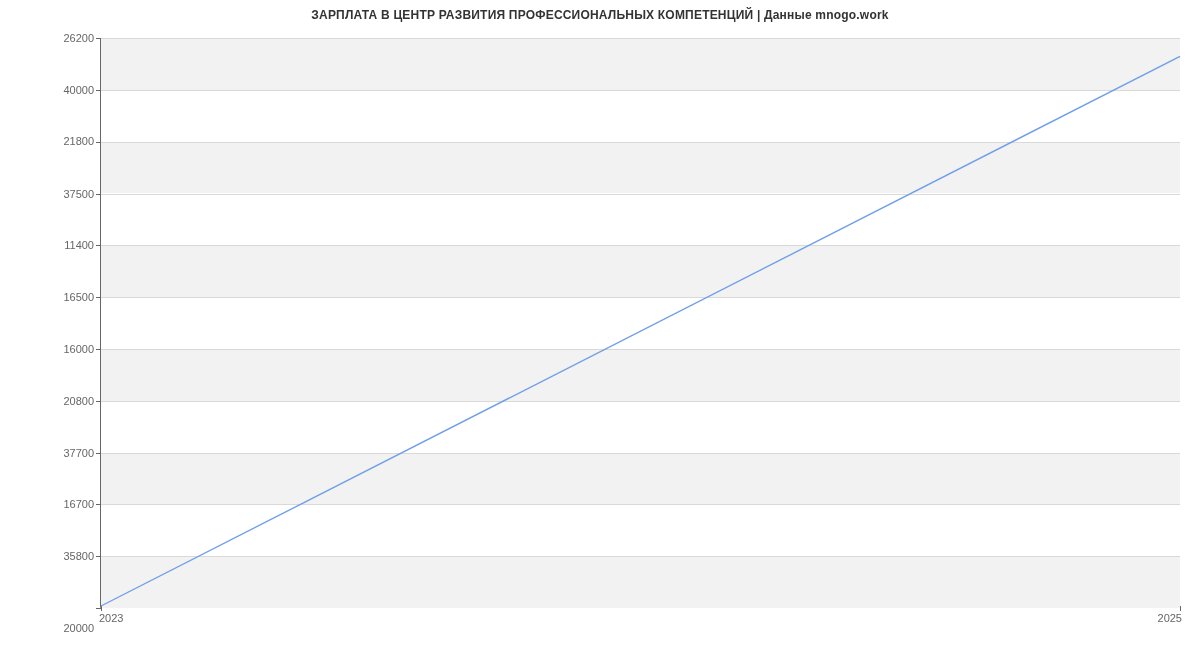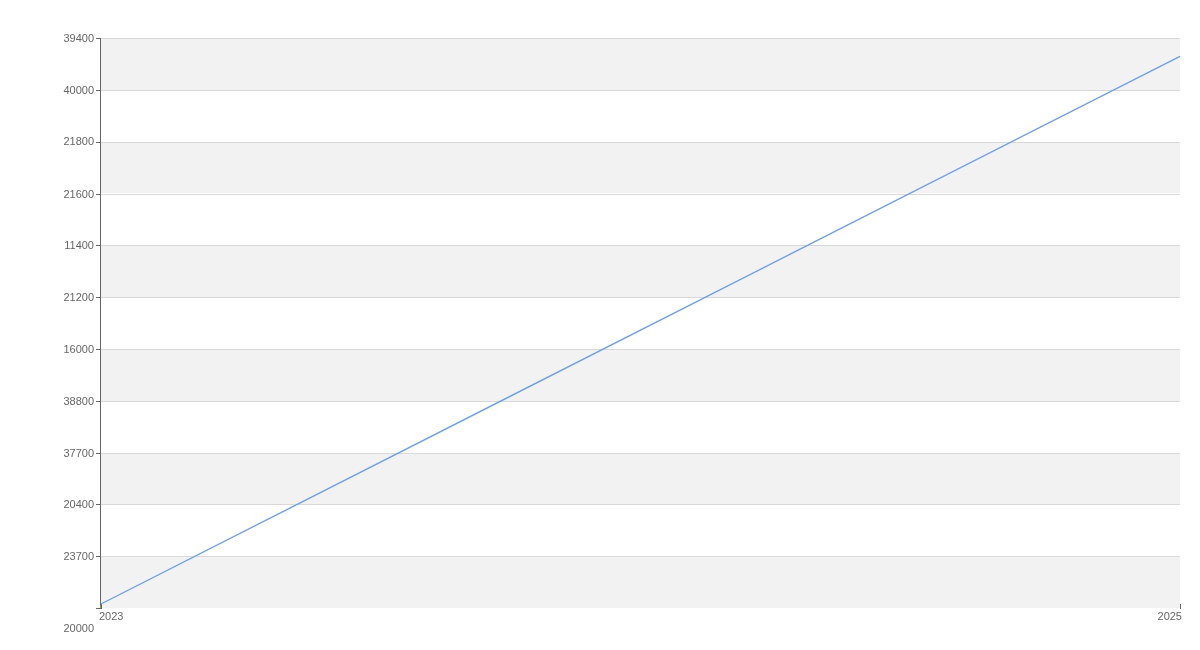--- a/index.html
+++ b/index.html
@@ -27,21 +27,21 @@
     letter-spacing: 0.2px;
     color: #333;
   }
   .plot {
     position: absolute;
     left: 100px;
     top: 38px;
     width: 1080px;
     height: 570px;
     border-left: 1px solid #666;
-    border-bottom: 4px solid #84cc16;
+    border-bottom: 2px solid #84cc16;
     box-sizing: border-box;
   }
   .band {
     position: absolute;
     left: 0;
     width: 100%;
     background: #f2f2f2;
   }
   .gridline {
     position: absolute;
@@ -85,33 +85,34 @@
     top: 0;
     width: 100%;
     height: 100%;
     overflow: visible;
   }
 </style>
 </head>
 <body>
 
 <div class="chart-wrap">
+  <div class="title">ЗАРПЛАТА В ЦЕНТР РАЗВИТИЯ ПРОФЕССИОНАЛЬНЫХ КОМПЕТЕНЦИЙ | Данные mnogo.work</div>
 
   <div class="ytick" style="top:628px">20000</div>
-  <div class="ytick" style="top:556.2px">23700</div>
-  <div class="ytick" style="top:504.4px">20400</div>
+  <div class="ytick" style="top:556.2px">35800</div>
+  <div class="ytick" style="top:504.4px">16700</div>
   <div class="ytick" style="top:452.5px">37700</div>
-  <div class="ytick" style="top:400.7px">38800</div>
+  <div class="ytick" style="top:400.7px">20800</div>
   <div class="ytick" style="top:348.9px">16000</div>
-  <div class="ytick" style="top:297.1px">21200</div>
+  <div class="ytick" style="top:297.1px">16500</div>
   <div class="ytick" style="top:245.3px">11400</div>
-  <div class="ytick" style="top:193.5px">21600</div>
+  <div class="ytick" style="top:193.5px">37500</div>
   <div class="ytick" style="top:141px">21800</div>
   <div class="ytick" style="top:89.8px">40000</div>
-  <div class="ytick" style="top:38px">39400</div>
+  <div class="ytick" style="top:38px">26200</div>
 
   <div class="plot">
 
     <div class="band" style="top:518.2px;height:51.8px"></div>
     <div class="band" style="top:414.5px;height:51.8px"></div>
     <div class="band" style="top:310.9px;height:51.8px"></div>
     <div class="band" style="top:207.3px;height:51.8px"></div>
     <div class="band" style="top:103.6px;height:51.8px"></div>
     <div class="band" style="top:0px;height:51.8px"></div>
 

